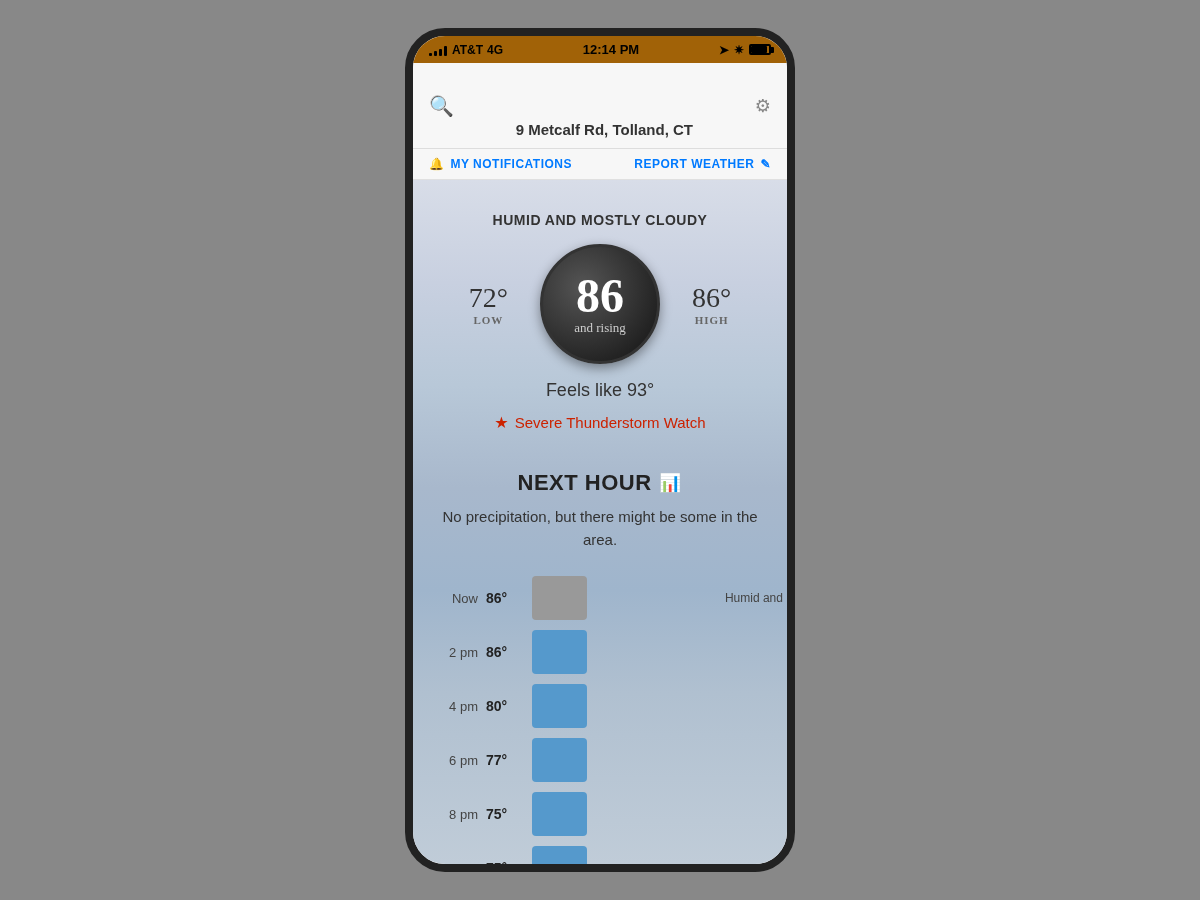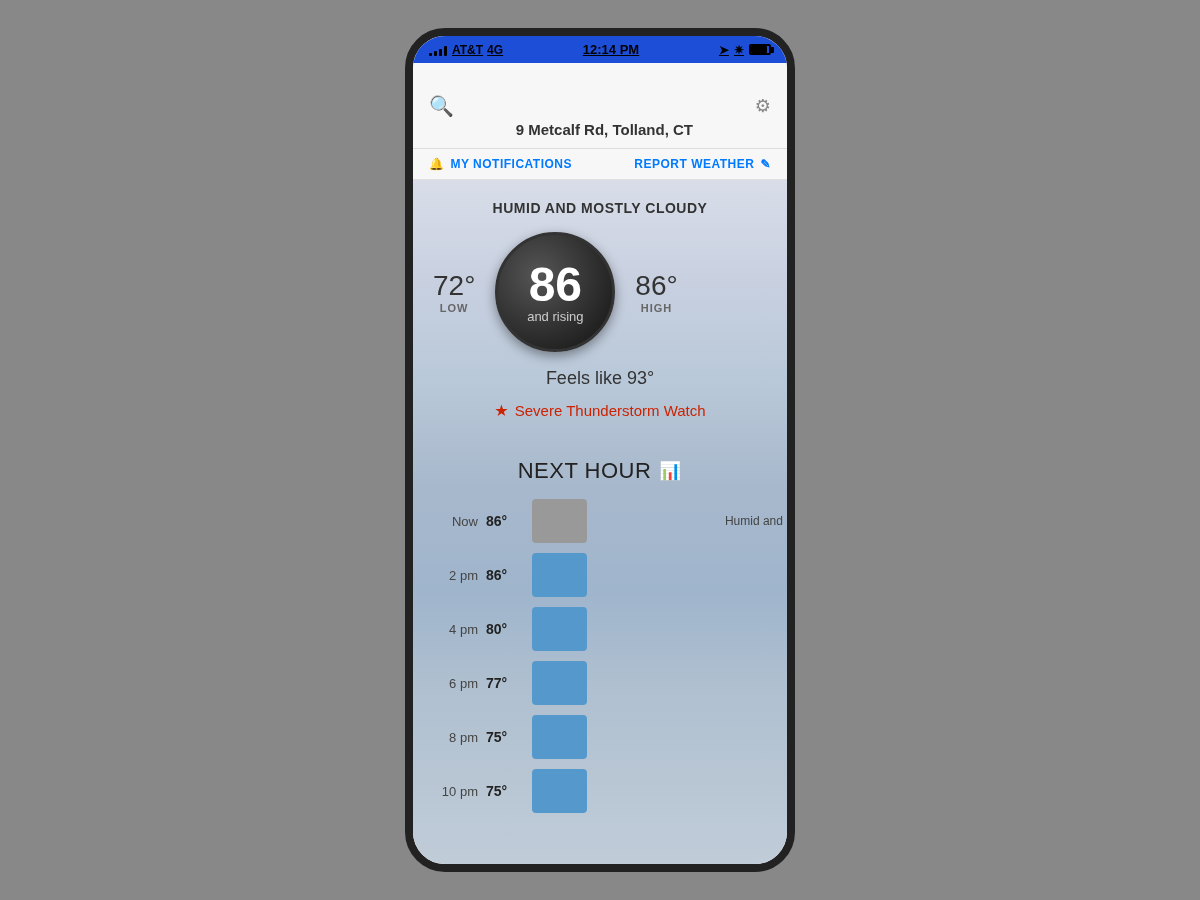--- a/index.html
+++ b/index.html
@@ -17,30 +17,29 @@
       height: 844px;
       background: #fff;
       border-radius: 40px;
       border: 8px solid #222;
       overflow: hidden;
       display: flex;
       flex-direction: column;
       position: relative;
     }
     .status-bar {
-      background: #1d4ed8;
+      background: #a16207;
       display: flex;
       justify-content: space-between;
       align-items: center;
       padding: 6px 16px;
       font-size: 12px;
       font-weight: 600;
       color: #000;
       flex-shrink: 0;
-      text-decoration: underline;
     }
     .status-left { display: flex; align-items: center; gap: 4px; }
     .status-center { font-size: 13px; font-weight: 600; }
     .status-right { display: flex; align-items: center; gap: 5px; }
     .battery-icon {
       width: 22px; height: 11px; border: 2px solid #000; border-radius: 2px;
       position: relative; display: inline-flex; align-items: center;
     }
     .battery-icon::after {
       content: ''; position: absolute; right: -5px;
@@ -97,35 +96,36 @@
         #b8c8d8 30%,
         #a8b8cc 45%,
         #9fb5cc 60%,
         #b0c0d0 75%,
         #c0ccd8 100%
       );
     }
 
     .weather-header {
       text-align: center;
-      padding: 20px 20px 10px;
+      padding: 32px 20px 10px;
     }
     .condition-text {
       font-size: 14px;
       font-weight: 700;
       color: #333;
       letter-spacing: 0.5px;
       margin-bottom: 16px;
     }
     .temp-row {
       display: flex;
-      justify-content: flex-start;
-      align-items: center;
-      gap: 20px;
+      justify-content: center;
+      align-items: center;
+      gap: 32px;
       margin-bottom: 16px;
+      font-family: Liberation Serif, serif;
     }
     .low-temp, .high-temp {
       text-align: center;
     }
     .temp-value {
       font-size: 28px;
       font-weight: 300;
       color: #333;
     }
     .temp-label {
@@ -175,21 +175,21 @@
       color: #cc2200;
       font-weight: 500;
     }
 
     .next-hour-section {
       text-align: center;
       padding: 10px 20px 0;
     }
     .next-hour-title {
       font-size: 22px;
-      font-weight: 400;
+      font-weight: 700;
       color: #222;
       letter-spacing: 0.5px;
       display: flex;
       align-items: center;
       justify-content: center;
       gap: 8px;
       margin-bottom: 10px;
     }
     .bar-chart-icon {
       font-size: 18px;
@@ -342,20 +342,21 @@
         <span class="star-icon">★</span>
         <span class="alert-text">Severe Thunderstorm Watch</span>
       </div>
     </div>
 
     <div class="next-hour-section">
       <div class="next-hour-title">
         <span>NEXT HOUR</span>
         <span class="bar-chart-icon">📊</span>
       </div>
+      <div class="next-hour-desc">No precipitation, but there might be some in the area.</div>
     </div>
 
     <div class="hourly-chart">
 
     <div class="hourly-row">
           <div class="hourly-time">Now</div>
           <div class="hourly-temp">86°</div>
           <div class="hourly-bar-container">
             <div class="hourly-bar bar-gray" style="width: 55px;"></div>
             <div class="bar-label">Humid and Mostly Cloudy (13%)</div>

